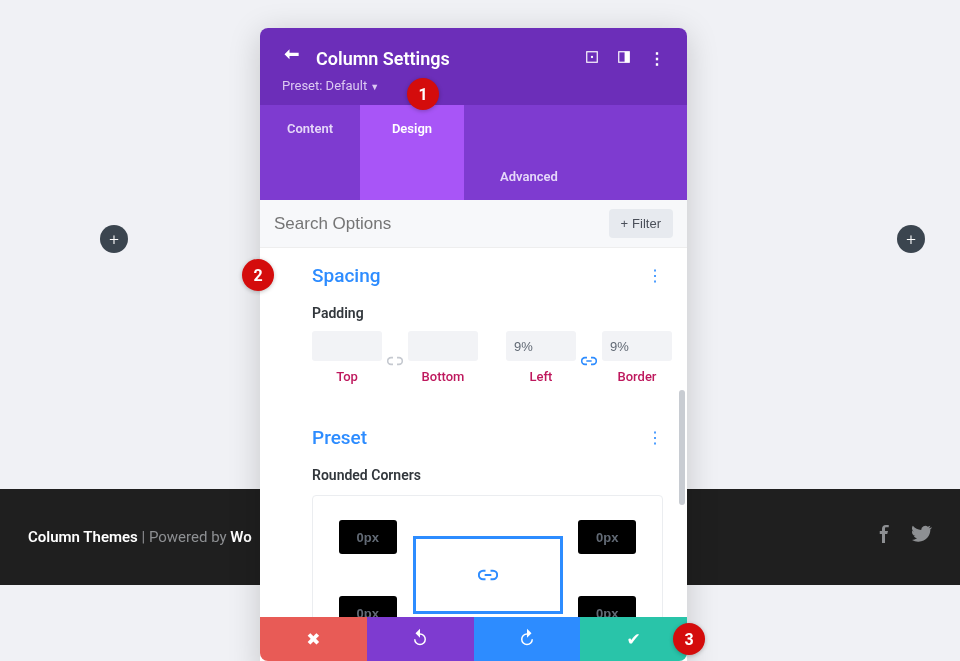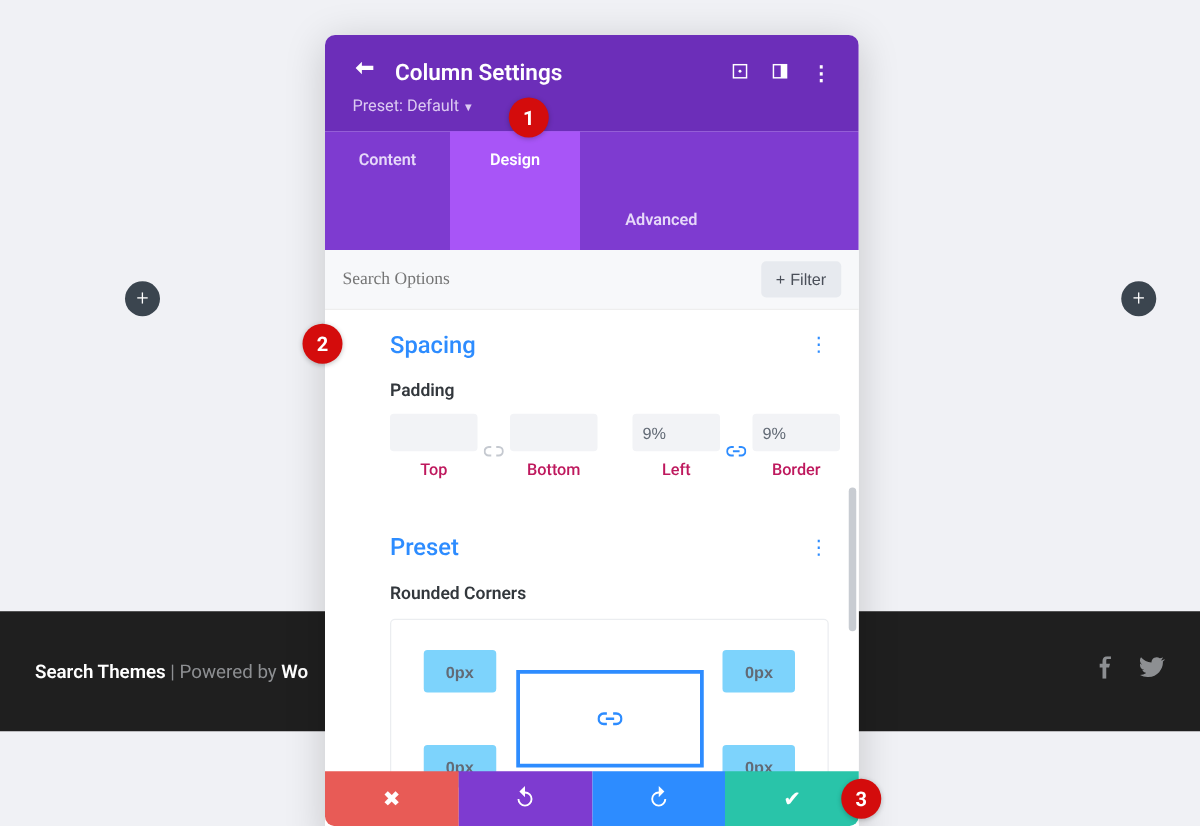--- a/index.html
+++ b/index.html
@@ -27,63 +27,63 @@
     .preset { font-size:13px; color:#dccaf2; margin-top:8px; cursor:pointer; }
     .preset .caret { font-size:9px; margin-left:3px; }
 
     .tabs { background:#7e3bd0; display:flex; }
     .tab { flex:0 0 auto; padding:16px 0; color:#e6d8f9; font-weight:600; font-size:13px; text-align:center; cursor:pointer; }
     .tab.content { width:100px; }
     .tab.design { width:104px; background:#a855f7; color:#fff; }
     .tab.advanced { width:130px;margin-top:48px; }
 
     .search-row { display:flex; align-items:center; background:#f7f8fa; padding:0 14px; height:48px; border-bottom:1px solid #eee; }
-    .search-input { flex:1; border:none; background:transparent; font-size:14px; color:#9398a3; outline:none;font-family:Liberation Serif, serif; }
+    .search-input { flex:1; border:none; background:transparent; font-size:17px; color:#9398a3; outline:none; }
     .filter-btn { background:#e7eaef; color:#4a4f59; font-size:13px; padding:7px 12px; border-radius:4px; cursor:pointer; border:none; display:flex; align-items:center; gap:4px; }
 
     .panel-body { background:#fff; padding:0 0 0 0; height:426px; overflow:hidden; position:relative;margin-left:28px; }
     .section { padding:16px 24px 12px 24px; }
     .section-row { display:flex; align-items:center; justify-content:space-between; }
     .section-title { color:#2d8cff; font-size:19px; font-weight:500; }
     .dots { color:#2d8cff; cursor:pointer; }
     .field-label { color:#32373c; font-weight:600; font-size:14px; margin-top:18px; margin-bottom:10px; }
 
     .padding-grid { display:flex; align-items:flex-start; gap:0; }
     .pad-group { display:flex; align-items:center; }
     .pad-block { display:flex; flex-direction:column; align-items:center; }
     .pad-input { width:70px; height:30px; background:#f2f3f6; border-radius:3px; border:none; text-align:left; font-size:13px; color:#626a75; outline:none; padding-left:8px; }
     .pad-label { font-size:13px; color:#be185d; margin-top:8px; font-weight:500; }
     .link-icon { width:26px; display:flex; justify-content:center; color:#c5c9d0; padding-top:6px; }
     .link-icon.active { color:#2d8cff; }
     .vdiv { width:1px; height:34px; background:#dcdfe4; margin:0 14px; }
 
     
     .corners-box { border:1px solid #ebedf0; border-radius:4px; padding:24px; margin-top:12px; position:relative; display:grid; grid-template-columns:1fr auto 1fr; grid-template-rows:auto auto; row-gap:42px; align-items:center; justify-items:center; }
-    .corner-input { width:58px; height:34px; background:#7dd3fc; border-radius:3px; border:none; text-align:center; font-size:13px; color:#626a75; outline:none; font-weight:600; }
+    .corner-input { width:58px; height:34px; background:#000000; border-radius:3px; border:none; text-align:center; font-size:13px; color:#626a75; outline:none; font-weight:600; }
     .center-rect { grid-column:2; grid-row:1 / span 2; width:150px; height:78px; border:3px solid #2d8cff; display:flex; align-items:center; justify-content:center; color:#2d8cff; margin:0 14px; }
 
     
     .action-bar { position:absolute; left:260px; top:617px; width:427px; height:44px; display:flex; }
     .act { flex:1; display:flex; align-items:center; justify-content:center; color:#fff; cursor:pointer; font-size:17px; }
     .act-red   { background:#e85b56; border-radius:0 0 0 8px; }
     .act-purple{ background:#7e3bd0; }
     .act-blue  { background:#2d8cff; }
     .act-green { background:#29c4a9; border-radius:0 0 8px 0; }
 
     
     .badge { position:absolute; width:32px; height:32px; border-radius:50%; background:#d40c0c; color:#fff; font-weight:700; font-size:16px; display:flex; align-items:center; justify-content:center; box-shadow:0 1px 4px rgba(0,0,0,0.25); z-index:50;}
 
     .scroll-track { position:absolute; right:2px; top:142px; width:6px; height:115px; background:#c8ccd2; border-radius:3px; }
   </style>
 </head>
 <body>
 
 <div class="footer">
   <div class="footer-left">
-    <b>Search Themes</b><span> | Powered by </span><b>Wo</b>
+    <b>Column Themes</b><span> | Powered by </span><b>Wo</b>
   </div>
   <div class="footer-icons">
     <span><svg width="18" height="18" viewBox="0 0 24 24">
           <path d="M13 3h4V0h-4c-3 0-5 2-5 5v3H5v4h3v12h4V12h3l1-4h-4V5c0-1 0-2 1-2z"></path>
         </svg></span>
     <span><svg width="20" height="20" viewBox="0 0 24 24">
           <path d="M23 3a10 10 0 01-3 1 5 5 0 002-3 10 10 0 01-3 1 5 5 0 00-8 4 14 14 0 01-10-5 5 5 0 001 7 5 5 0 01-2-1v1a5 5 0 004 5 5 5 0 01-2 0 5 5 0 004 3 10 10 0 01-6 2 14 14 0 008 2c9 0 14-8 14-14v-1a10 10 0 002-2z"></path>
         </svg></span>
   </div>
 </div>

